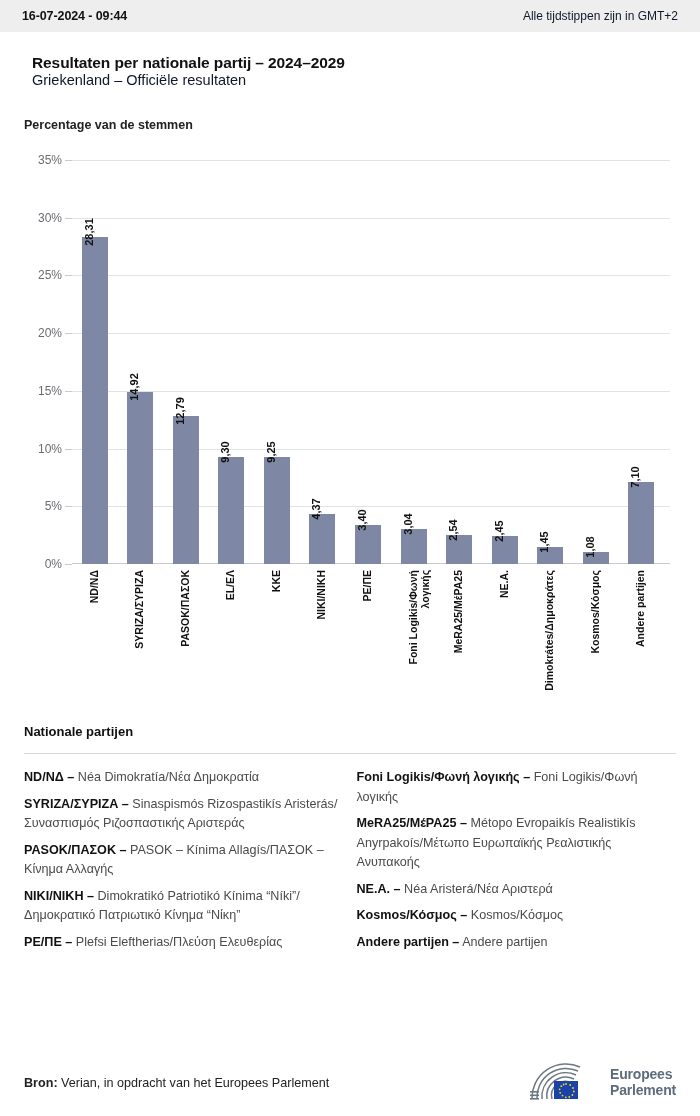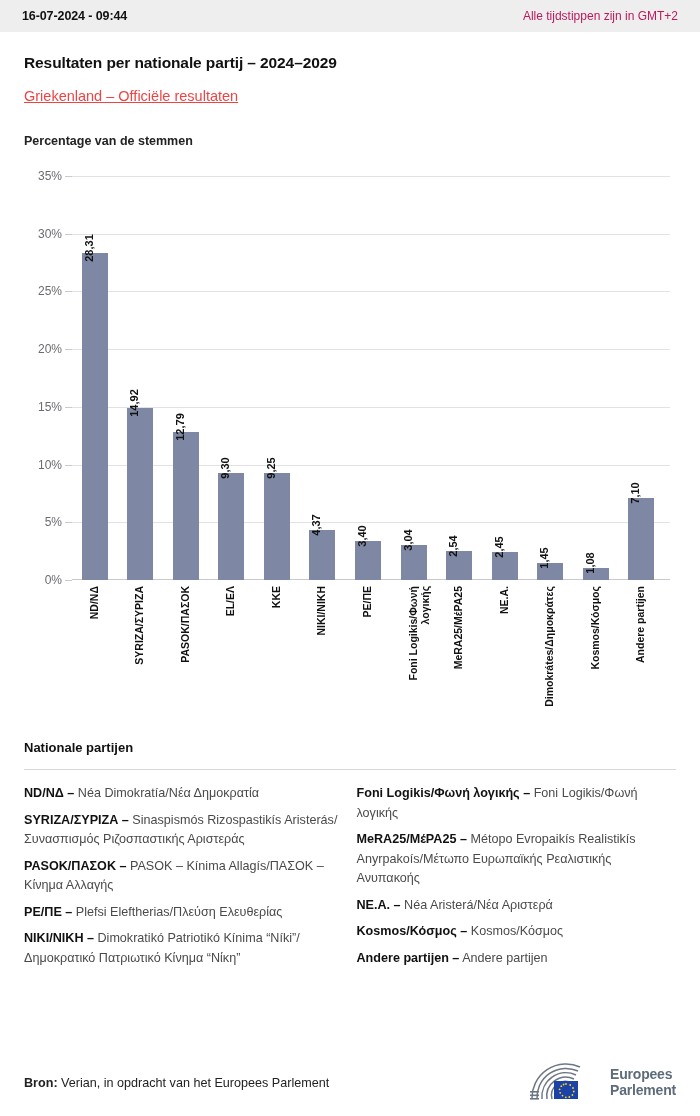--- a/index.html
+++ b/index.html
@@ -22,37 +22,35 @@
     padding: 0 22px;
   }
   .topbar-time {
     font-size: 12.5px;
     font-weight: bold;
     color: #111111;
     letter-spacing: -0.1px;
   }
   .topbar-tz {
     font-size: 12px;
-    color: #be185d;
-  }
-
-  
-  .titles { padding: 22px 24px 0 24px; }
+    color: #0f172a;
+  }
+
+  
+  .titles { padding: 22px 24px 0 32px; }
   .title-main {
     font-size: 15.5px;
     font-weight: bold;
     color: #111111;
     letter-spacing: -0.1px;
   }
   .title-sub {
     font-size: 14.5px;
     font-weight: normal;
-    color: #ef4444;
-    margin-top: 16px;
-    text-decoration: underline;
+    color: #0f172a;
   }
 
   
   .chart-block { padding: 0 24px; }
   .chart-caption {
     font-size: 12.5px;
     font-weight: bold;
     color: #222222;
     margin-top: 30px;
   }
@@ -287,22 +285,22 @@
 </div>
 
 <div class="legend-block">
   <div class="legend-heading">Nationale partijen</div>
   <div class="legend-rule"></div>
   <div class="legend-cols">
     <div class="legend-col" id="legend-left">
         <div class="legend-item"><b>ND/ΝΔ –</b><span> Néa Dimokratía/Νέα Δημοκρατία</span></div>
         <div class="legend-item"><b>SYRIZA/ΣΥΡΙΖΑ –</b><span> Sinaspismós Rizospastikís Aristerás/Συνασπισμός Ριζοσπαστικής Αριστεράς</span></div>
         <div class="legend-item"><b>PASOK/ΠΑΣΟΚ –</b><span> PASOK – Kínima Allagís/ΠΑΣΟΚ – Κίνημα Αλλαγής</span></div>
+        <div class="legend-item"><b>NIKI/ΝΙΚΗ –</b><span> Dimokratikó Patriotikó Kínima “Níki”/Δημοκρατικό Πατριωτικό Κίνημα “Νίκη”</span></div>
         <div class="legend-item"><b>PE/ΠΕ –</b><span> Plefsi Eleftherias/Πλεύση Ελευθερίας</span></div>
-        <div class="legend-item"><b>NIKI/ΝΙΚΗ –</b><span> Dimokratikó Patriotikó Kínima “Níki”/Δημοκρατικό Πατριωτικό Κίνημα “Νίκη”</span></div>
       </div>
     <div class="legend-col" id="legend-right">
         <div class="legend-item"><b>Foni Logikis/Φωνή λογικής –</b><span> Foni Logikis/Φωνή λογικής</span></div>
         <div class="legend-item"><b>MeRA25/ΜέΡΑ25 –</b><span> Métopo Evropaikís Realistikís Anyrpakoís/Μέτωπο Ευρωπαϊκής Ρεαλιστικής Ανυπακοής</span></div>
         <div class="legend-item"><b>ΝΕ.Α. –</b><span> Néa Aristerá/Νέα Αριστερά</span></div>
         <div class="legend-item"><b>Kosmos/Κόσμος –</b><span> Kosmos/Κόσμος</span></div>
         <div class="legend-item"><b>Andere partijen –</b><span> Andere partijen</span></div>
       </div>
   </div>
 </div>

